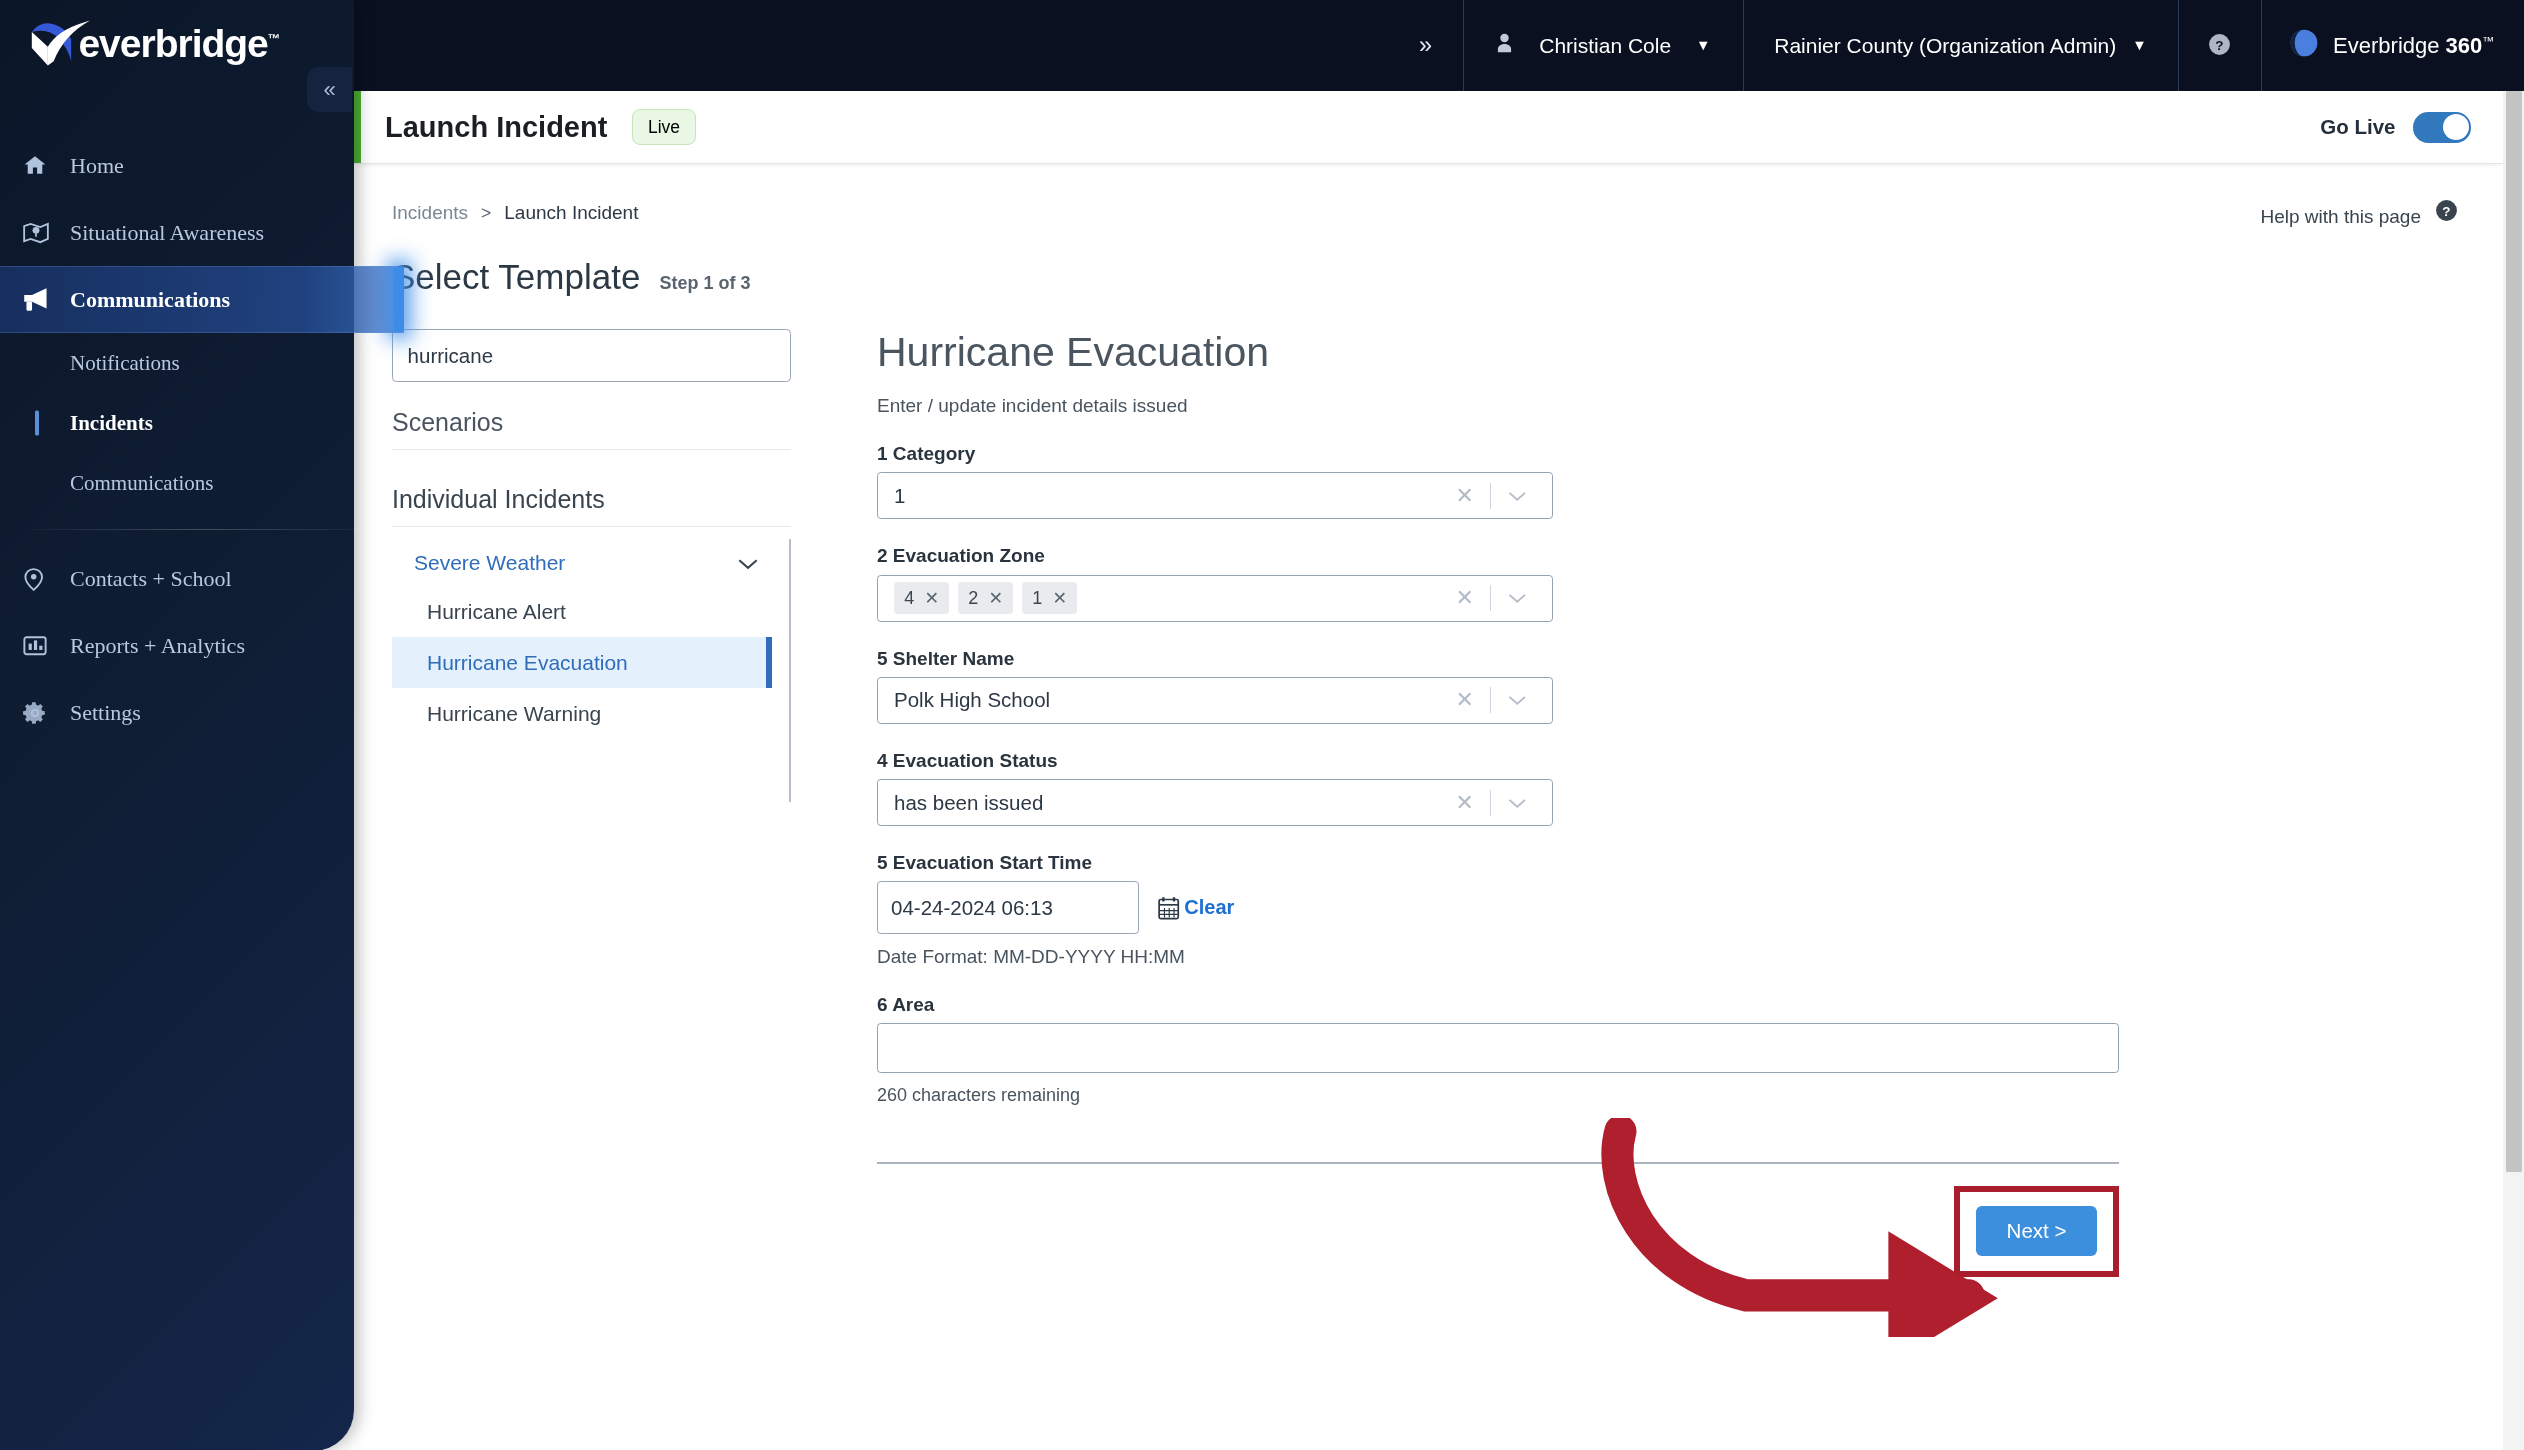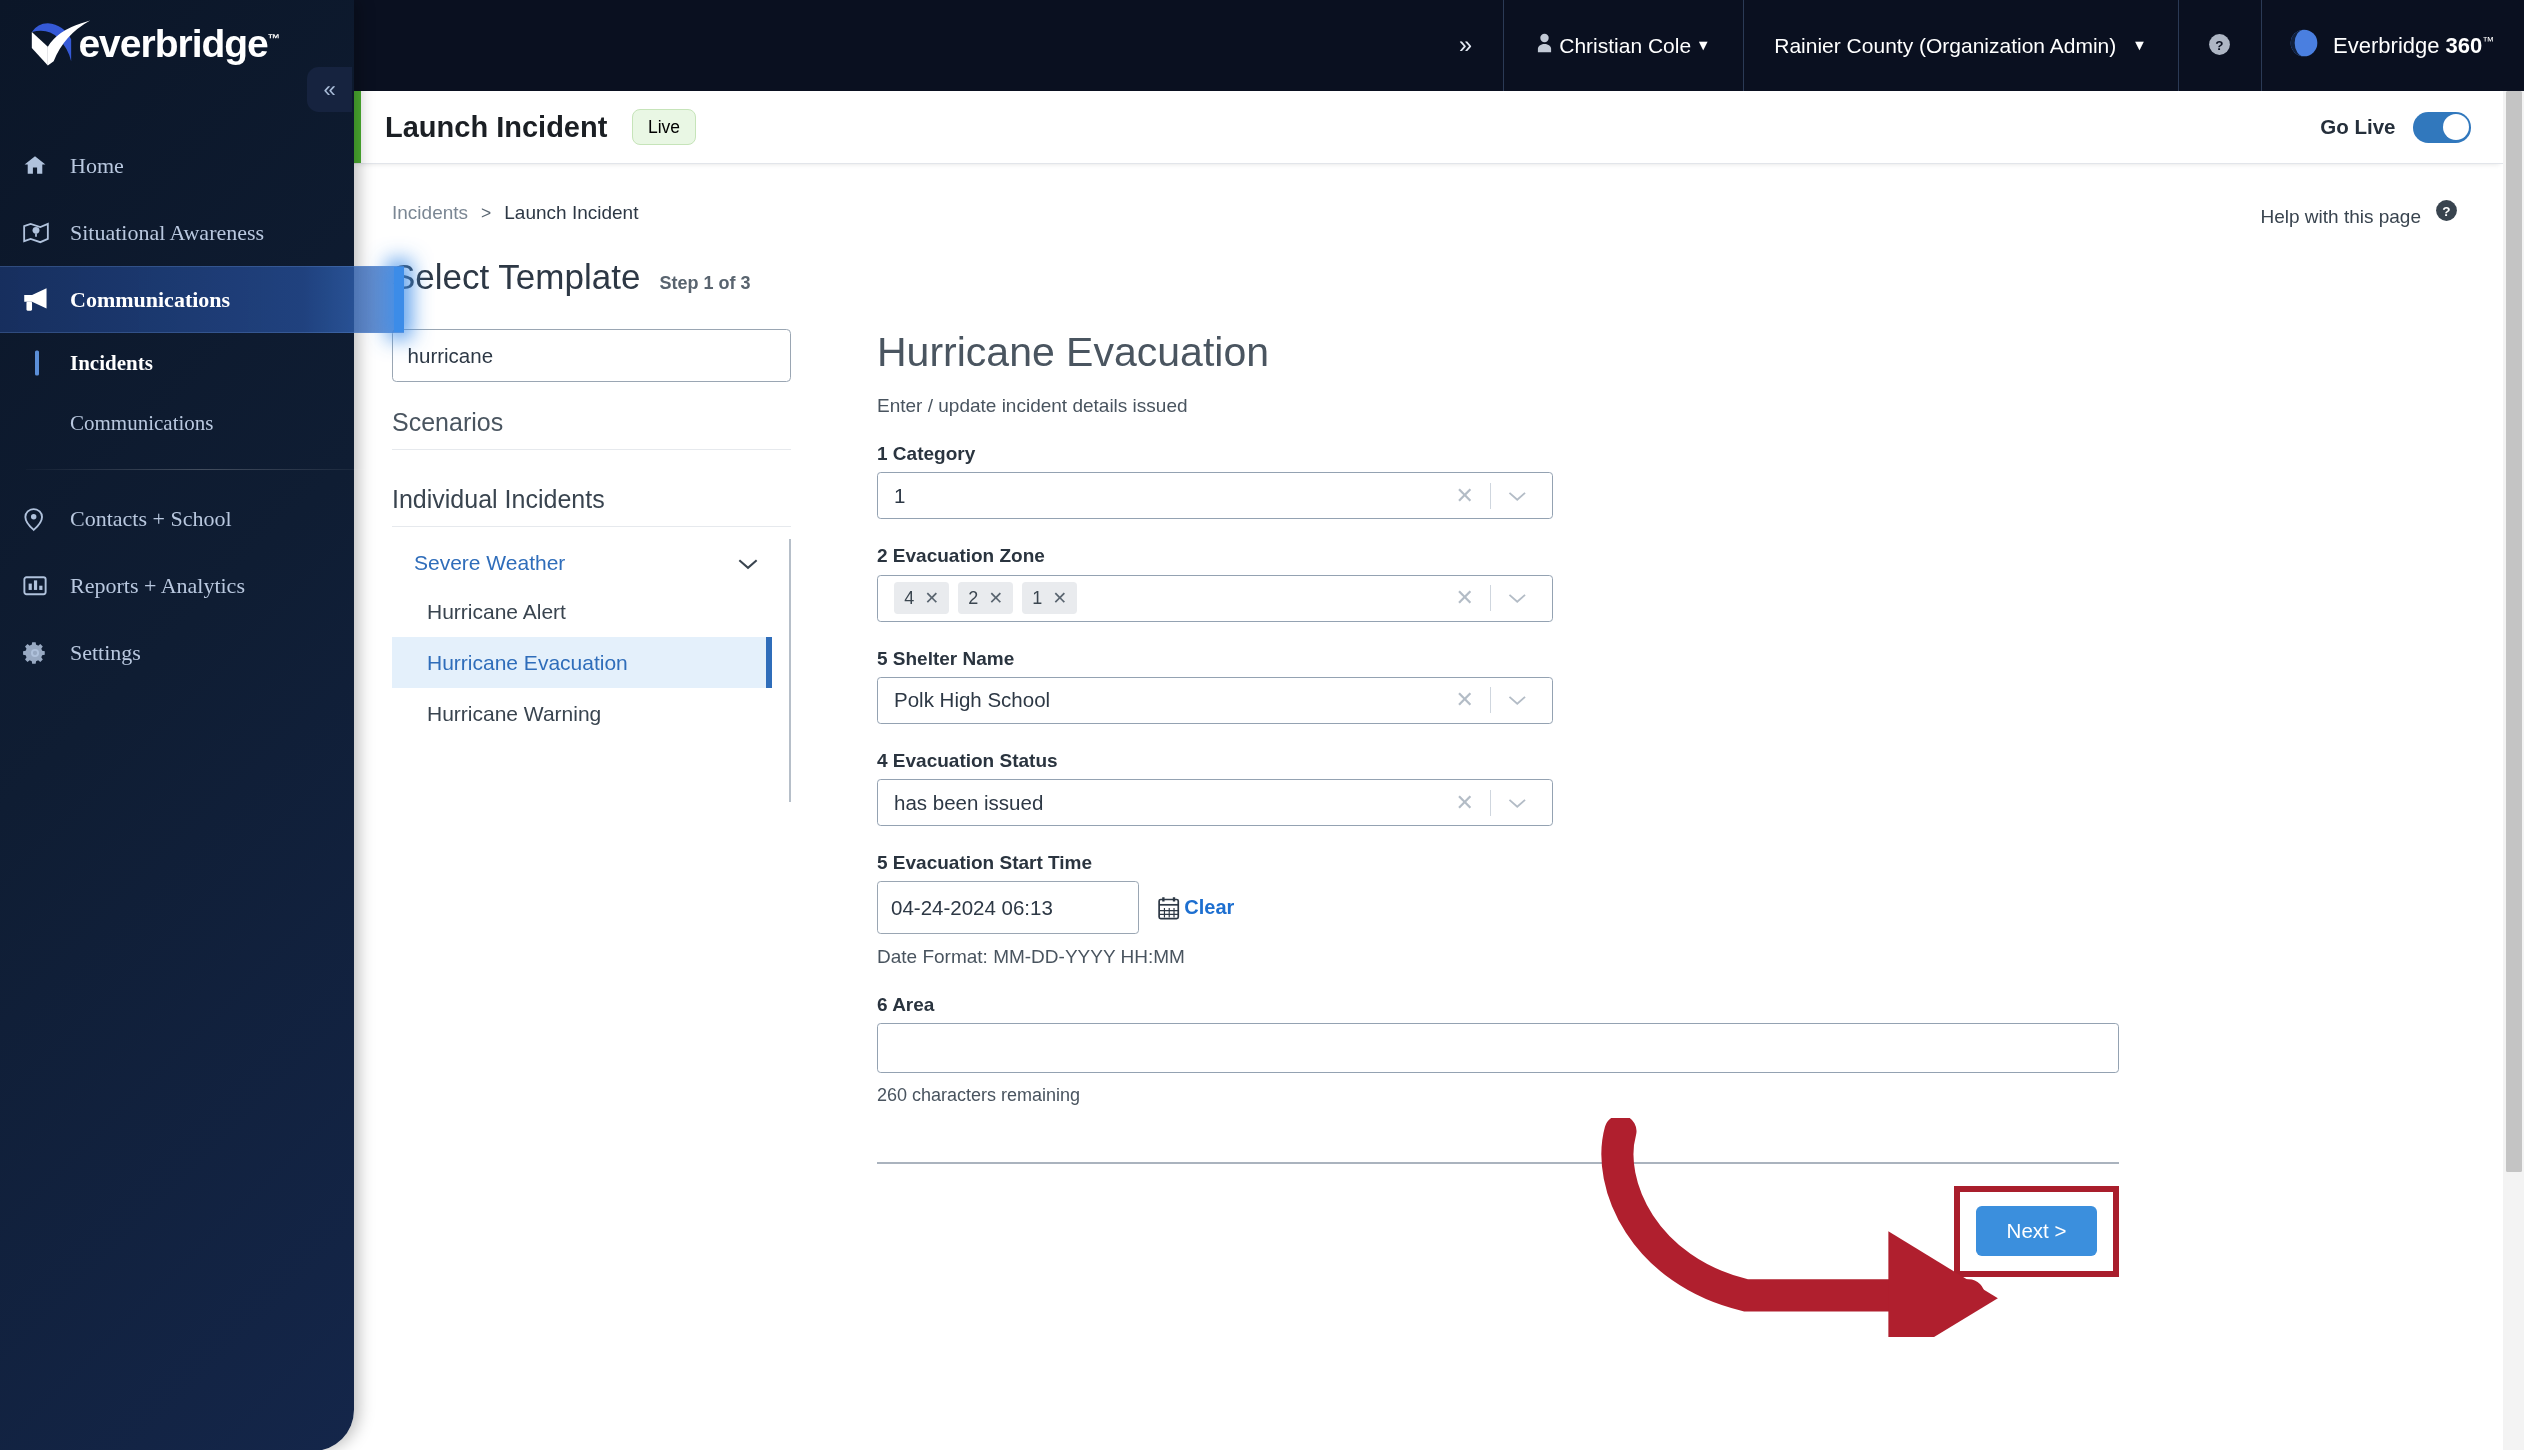--- a/index.html
+++ b/index.html
@@ -105,21 +105,21 @@
     background: #0a1020;
     display: flex; align-items: center; justify-content: flex-end;
     z-index: 2;
   }
   .tb-sep { width: 0.7px; height: 91px; background: #2b3a55; }
   .tb-expand {
     color: #e4eaf4; font-size: 23.4px; padding: 0 32px; cursor: pointer;
     letter-spacing: -1.5px;
   }
   .tb-user {
-    display: flex; align-items: center; gap: 5px;
+    display: flex; align-items: center; gap: 25px;
     color: #ffffff; font-size: 21px; padding: 0 32px; cursor: pointer;
   }
   .tb-org {
     display: flex; align-items: center; gap: 16px;
     color: #ffffff; font-size: 21px; padding: 0 31px; cursor: pointer;
   }
   .tb-help { padding: 0 29px; cursor: pointer; display:flex; align-items:center;}
   .tb-e360 {
     display: flex; align-items: center; gap: 13px;
     color: #ffffff; font-size: 22px; padding: 0 31px 0 26px; cursor: pointer;
@@ -376,20 +376,23 @@
       <div class="nav-item active">
         <span class="ico">
           <svg width="29" height="25" viewBox="0 0 26 22" fill="currentColor">
             <path d="M2 7 H9 L22 1 V19 L9 13 H2 Z"></path>
             <rect x="4" y="13" width="5" height="8" rx="1"></rect>
           </svg>
         </span>
         <span>Communications</span>
       </div>
 
+      <div class="sub-item">
+        <span>Notifications</span>
+      </div>
       <div class="sub-item current">
         <span>Incidents</span>
       </div>
       <div class="sub-item">
         <span>Communications</span>
       </div>
 
       <div class="nav-div"></div>
 
       <div class="nav-item">

